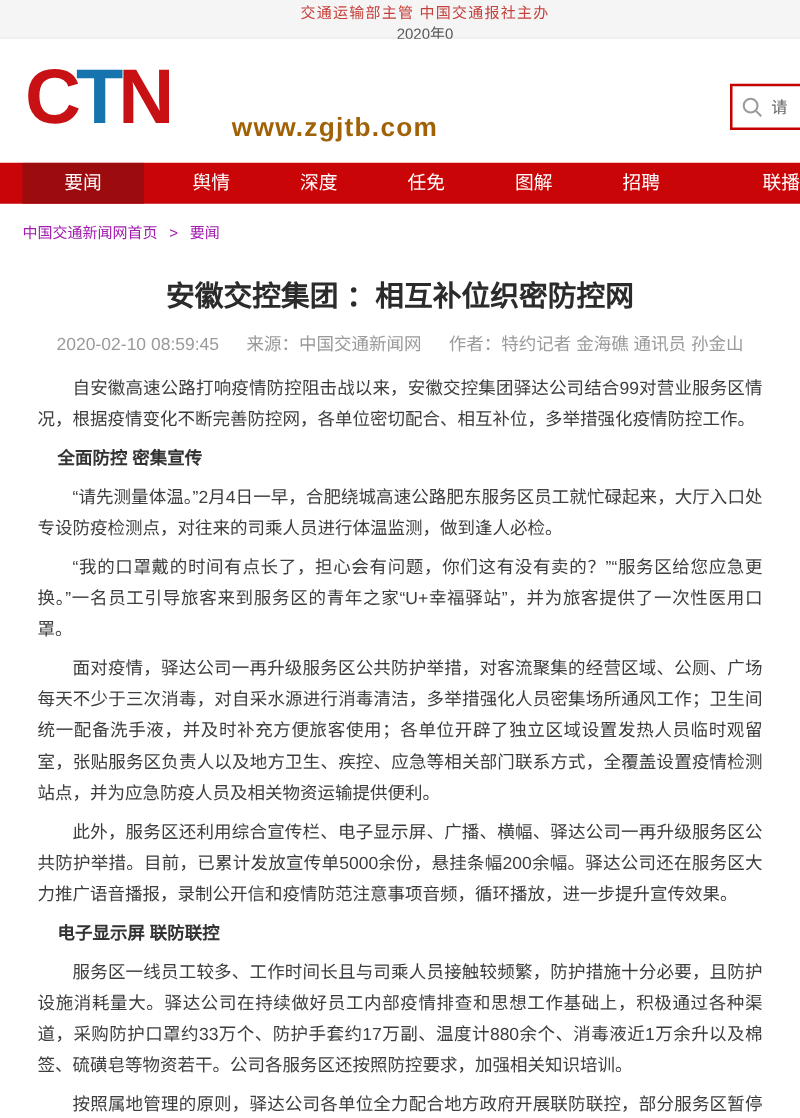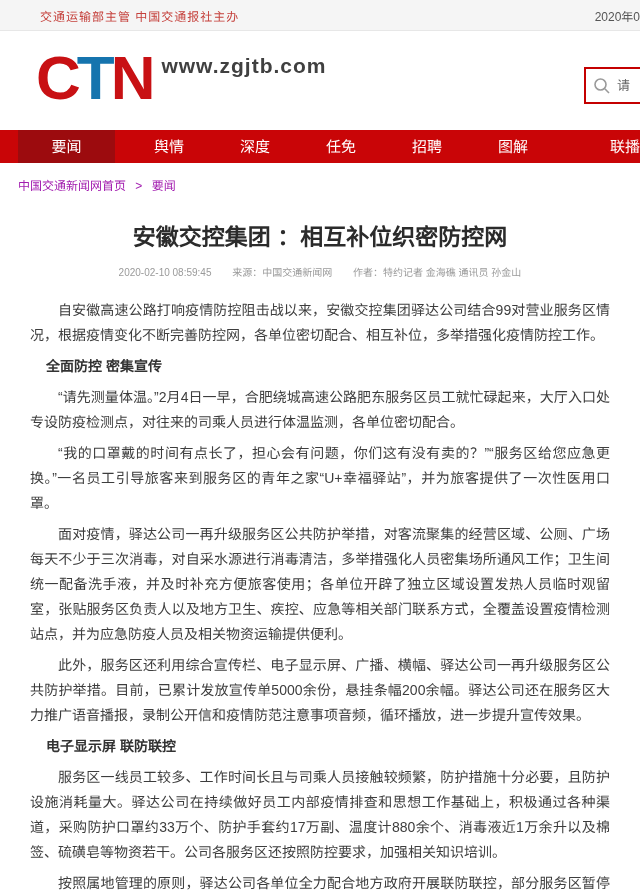--- a/index.html
+++ b/index.html
@@ -5,33 +5,33 @@
   * { margin:0; padding:0; box-sizing:border-box; }
   html,body { background:#fff; }
   body {
     width:640px; height:894px; overflow:hidden; position:relative;
     font-family:"Liberation Sans","DejaVu Sans",sans-serif;
   }
   
   .topbar {
     height:31px; background:#f5f5f5; border-bottom:1px solid #e7e7e7;
     display:flex; align-items:center; justify-content:space-between;
-    padding-left:40px; font-size:12px;
+    padding-left:40px; font-size:12px;flex-direction:column;
   }
   .topbar-left { color:#c5413c; letter-spacing:1px; }
   .topbar-right { color:#555; white-space:nowrap; }
   
   .header { position:relative; height:99px; background:#fff; overflow:hidden; }
-  .logo { position:absolute; left:36px; top:10px; display:flex; cursor:pointer; }
+  .logo { position:absolute; left:20px; top:10px; display:flex; cursor:pointer;align-items:flex-end; }
   .ctn-letters { font-size:62px; font-weight:900; line-height:74px; letter-spacing:-4px; }
   .ctn-c,.ctn-n { color:#c81114; }
   .ctn-t { color:#1574ae; }
   .logo-text { margin-left:10px; margin-top:12px; }
   .site-name { color:#c81114; font-size:27px; font-weight:800; line-height:32px; letter-spacing:2px; }
-  .site-url { color:#404040; font-size:21px; font-weight:800; line-height:25px; letter-spacing:1px; }
+  .site-url { color:#a16207; font-size:21px; font-weight:800; line-height:25px; letter-spacing:1px;margin-left:40px; }
   .search-box {
     position:absolute; left:584px; top:36px; width:150px; height:37px;
     border:2px solid #c40000; background:#fff; display:flex; align-items:center; padding:0 7px;
   }
   .search-box svg { flex:0 0 auto; }
   .search-input { border:none; outline:none; width:90px; font-size:13px; margin-left:6px; color:#333;
     font-family:"Liberation Sans","DejaVu Sans",sans-serif; }
   .search-input::placeholder { color:#666; opacity:1; }
   
   .nav { background:#c90507; height:33px; width:640px; overflow:hidden; }
@@ -44,21 +44,21 @@
   .nav-item:last-child { margin-left:26px; }
   
   .breadcrumb { padding:13px 18px 9px; font-size:12px; color:#a21caf; }
   .breadcrumb .crumb { cursor:pointer; }
   .breadcrumb .sep { margin:0 6px; }
   
   .article-title {
     text-align:center; font-size:23px; font-weight:600; color:#2b2b2b;
     margin:20px 18px 12px; line-height:30px;
   }
-  .article-meta { text-align:center; font-size:10px; color:#9a9a9a; height:16px; margin-bottom:14px; }
+  .article-meta { text-align:center; font-size:14px; color:#9a9a9a; height:16px; margin-bottom:14px; }
   .article-meta span { margin:0 9px; }
   .article-body { padding:4px 18px 0; }
   .body-para {
     font-size:14px; color:#3d3d3d; line-height:25px; text-indent:2em;
     text-align:justify; margin:0 12px 6px;
   }
   .sub-heading {
     font-size:14px; color:#333; font-weight:700; line-height:25px;
     text-indent:2em; margin:6px 0 6px;
   }
@@ -86,41 +86,41 @@
     <input class="search-input" type="text" placeholder="请" style="">
   </div>
 </div>
 
 <div class="nav">
   <ul class="nav-list">
       <li class="nav-item active">要闻</li>
       <li class="nav-item">舆情</li>
       <li class="nav-item">深度</li>
       <li class="nav-item">任免</li>
+      <li class="nav-item">图解</li>
       <li class="nav-item">招聘</li>
-      <li class="nav-item">图解</li>
       <li class="nav-item">联播</li>
     </ul>
 </div>
 
 <div class="breadcrumb">
   <span class="crumb">中国交通新闻网首页</span>
   <span class="sep">&gt;</span>
   <span class="crumb">要闻</span>
 </div>
 
 <h1 class="article-title">安徽交控集团 ：相互补位织密防控网</h1>
 <div class="article-meta">
   <span>2020-02-10 08:59:45</span>
   <span>来源：中国交通新闻网</span>
   <span>作者：特约记者 金海礁 通讯员 孙金山</span>
 </div>
 <div class="article-body">
     <p class="body-para">自安徽高速公路打响疫情防控阻击战以来，安徽交控集团驿达公司结合99对营业服务区情况，根据疫情变化不断完善防控网，各单位密切配合、相互补位，多举措强化疫情防控工作。</p>
     <h3 class="sub-heading">全面防控 密集宣传</h3>
-    <p class="body-para">“请先测量体温。”2月4日一早，合肥绕城高速公路肥东服务区员工就忙碌起来，大厅入口处专设防疫检测点，对往来的司乘人员进行体温监测，各单位密切配合。</p>
+    <p class="body-para">“请先测量体温。”2月4日一早，合肥绕城高速公路肥东服务区员工就忙碌起来，大厅入口处专设防疫检测点，对往来的司乘人员进行体温监测，做到逢人必检。</p>
     <p class="body-para">“我的口罩戴的时间有点长了，担心会有问题，你们这有没有卖的？”“服务区给您应急更换。”一名员工引导旅客来到服务区的青年之家“U+幸福驿站”，并为旅客提供了一次性医用口罩。</p>
     <p class="body-para">面对疫情，驿达公司一再升级服务区公共防护举措，对客流聚集的经营区域、公厕、广场每天不少于三次消毒，对自采水源进行消毒清洁，多举措强化人员密集场所通风工作；卫生间统一配备洗手液，并及时补充方便旅客使用；各单位开辟了独立区域设置发热人员临时观留室，张贴服务区负责人以及地方卫生、疾控、应急等相关部门联系方式，全覆盖设置疫情检测站点，并为应急防疫人员及相关物资运输提供便利。</p>
     <p class="body-para">此外，服务区还利用综合宣传栏、电子显示屏、广播、横幅、驿达公司一再升级服务区公共防护举措。目前，已累计发放宣传单5000余份，悬挂条幅200余幅。驿达公司还在服务区大力推广语音播报，录制公开信和疫情防范注意事项音频，循环播放，进一步提升宣传效果。</p>
     <h3 class="sub-heading">电子显示屏 联防联控</h3>
     <p class="body-para">服务区一线员工较多、工作时间长且与司乘人员接触较频繁，防护措施十分必要，且防护设施消耗量大。驿达公司在持续做好员工内部疫情排查和思想工作基础上，积极通过各种渠道，采购防护口罩约33万个、防护手套约17万副、温度计880余个、消毒液近1万余升以及棉签、硫磺皂等物资若干。公司各服务区还按照防控要求，加强相关知识培训。</p>
     <p class="body-para">按照属地管理的原则，驿达公司各单位全力配合地方政府开展联防联控，部分服务区暂停餐饮服务项目和便利店，降低疫情传播风险。</p>
   </div>
 
 </body></html>

